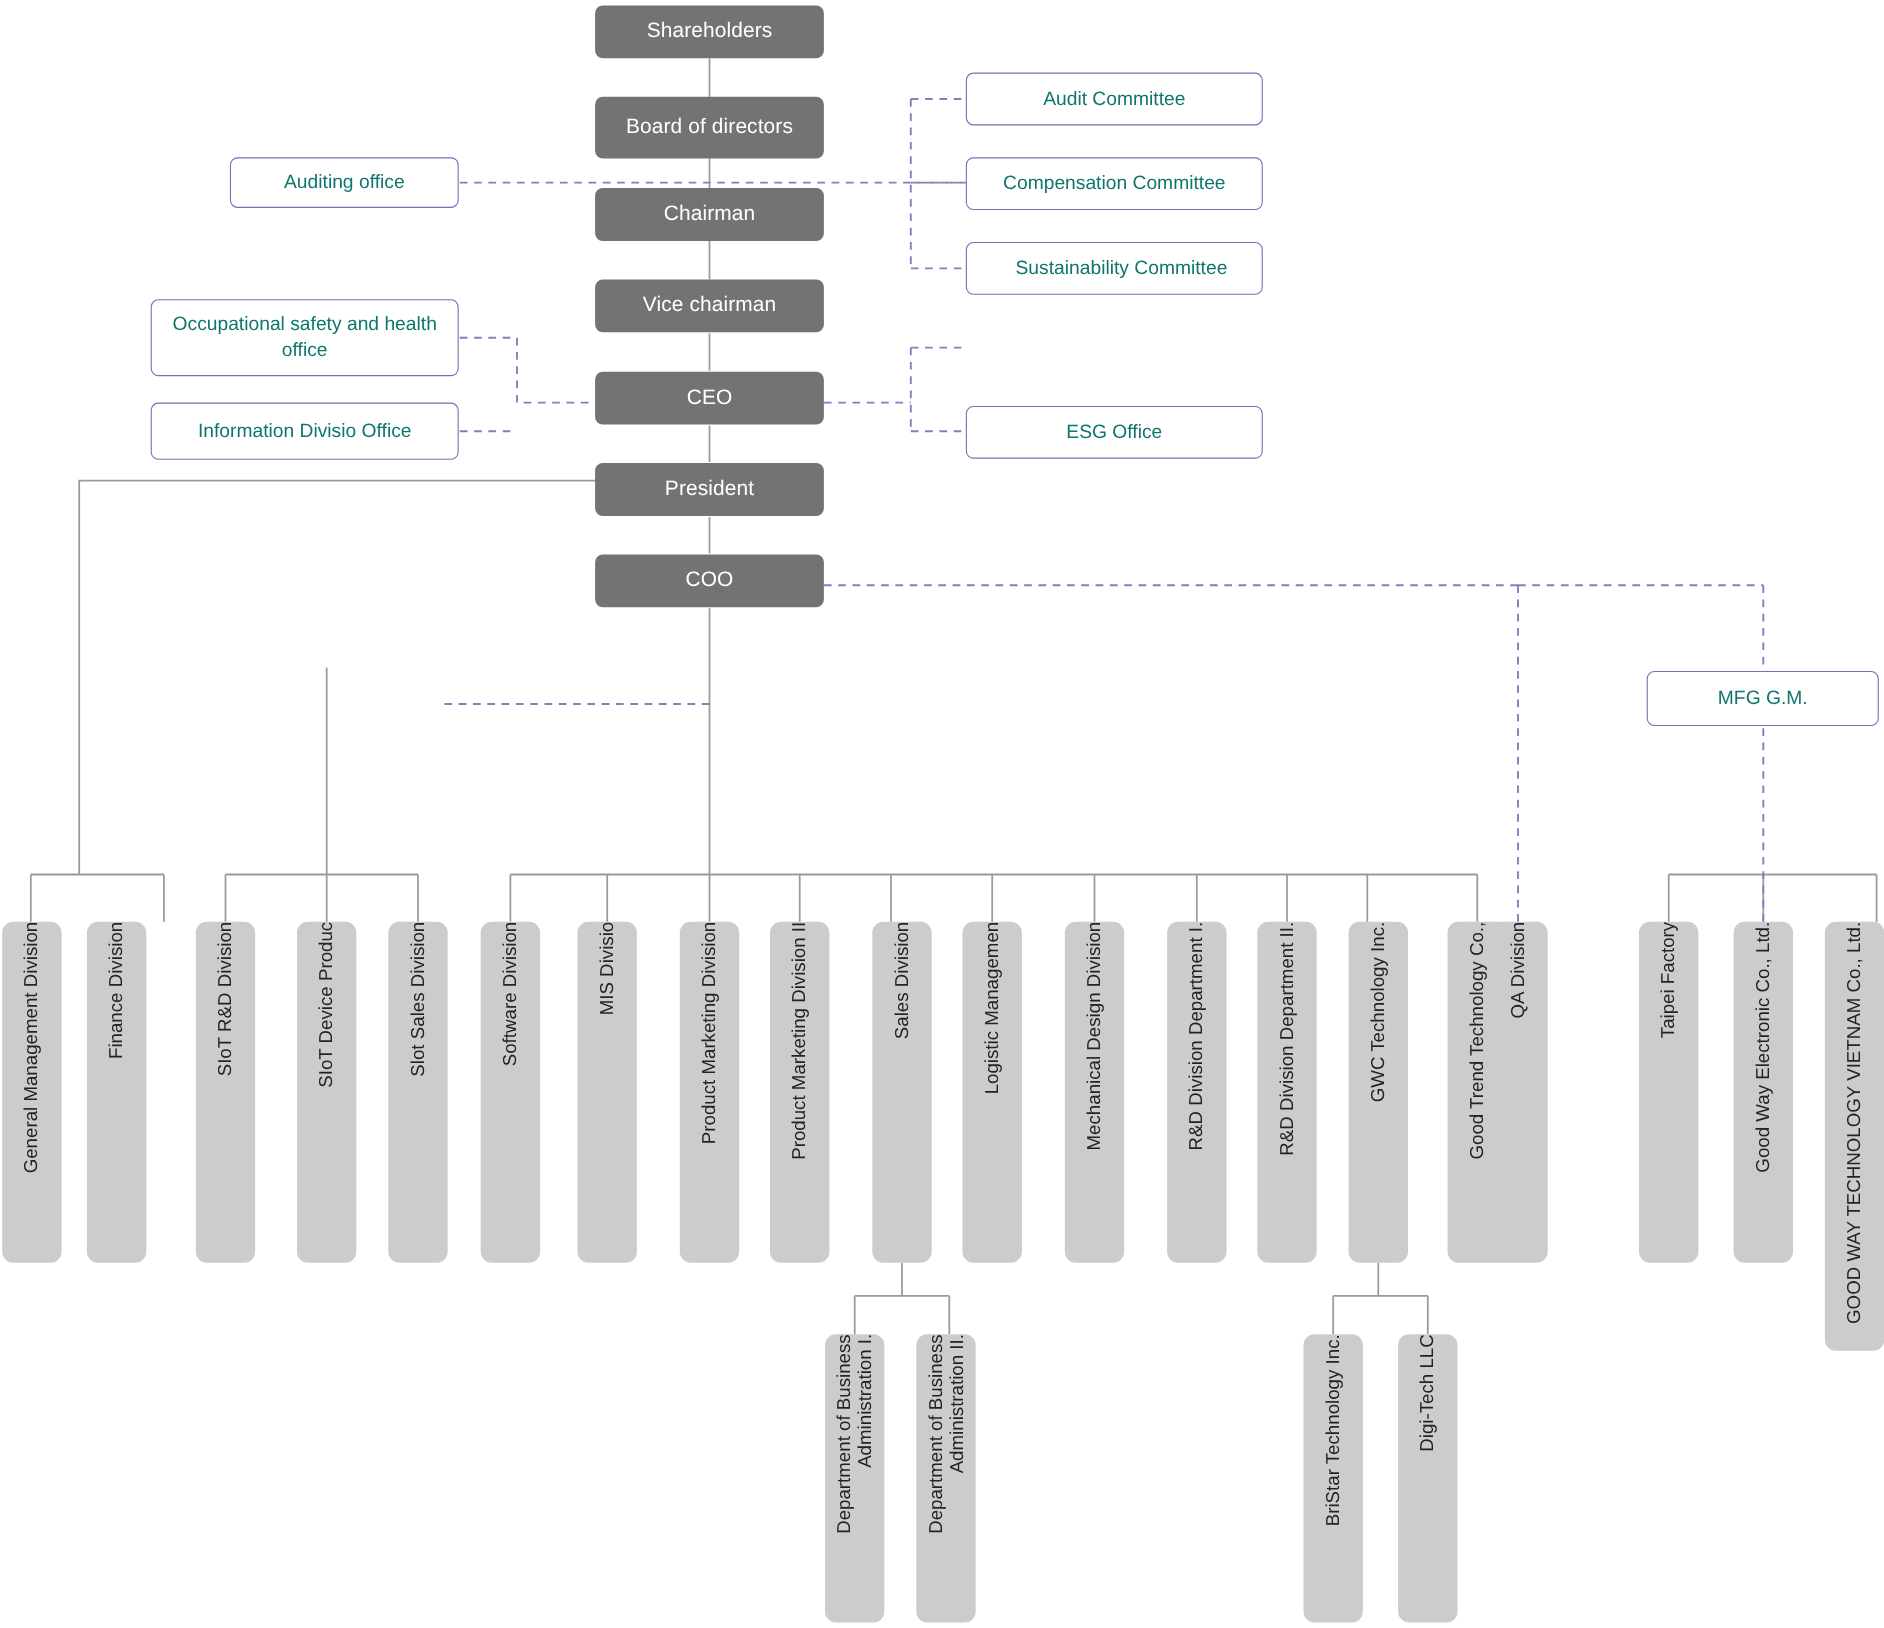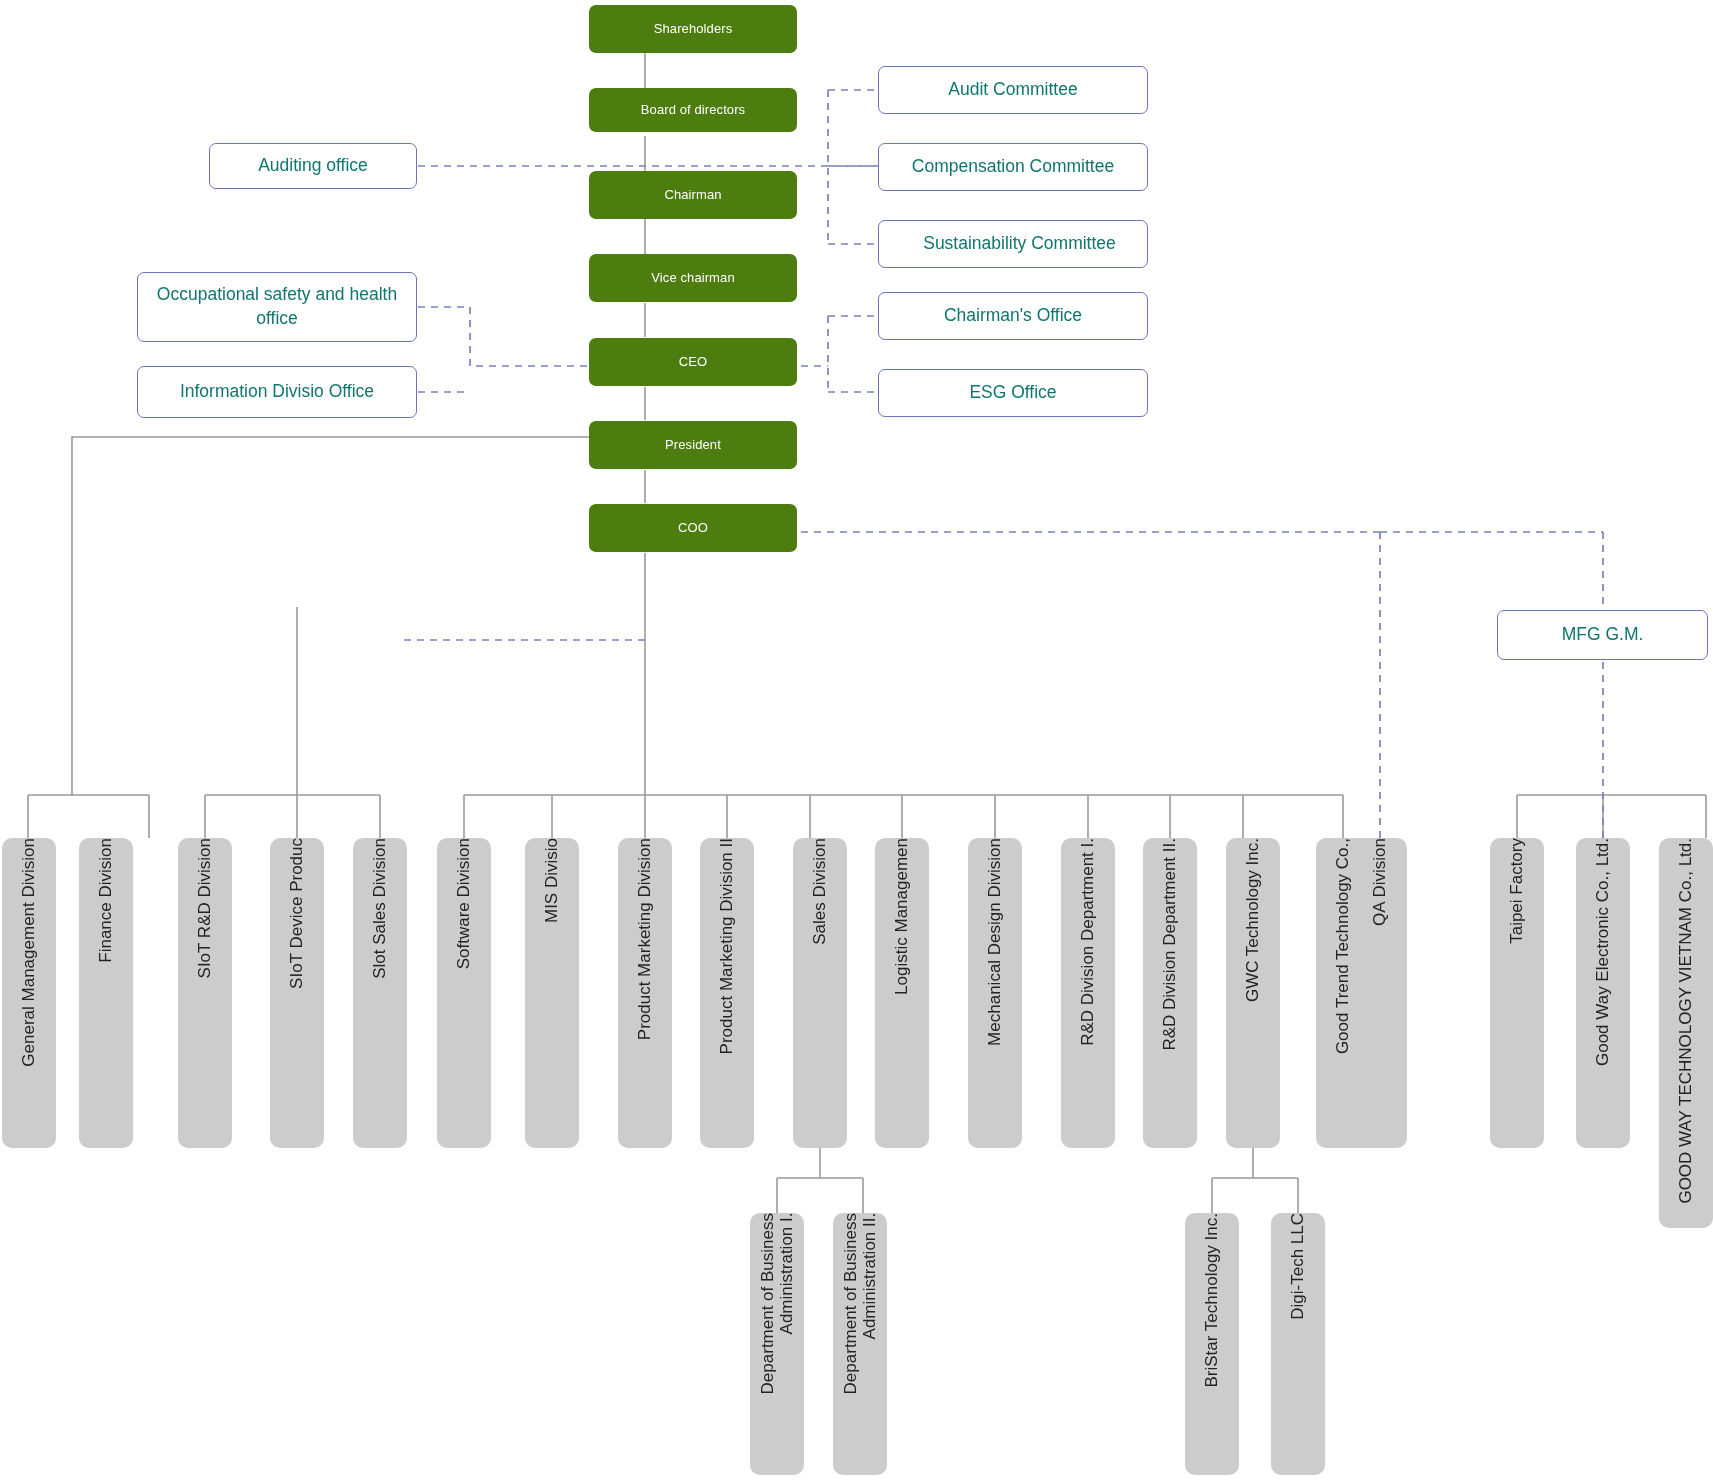--- a/index.html
+++ b/index.html
@@ -26,27 +26,26 @@
   .node {
     position: absolute;
     box-sizing: border-box;
     display: flex;
     align-items: center;
     justify-content: center;
     text-align: center;
   }
   
   .exec {
-    background: #4d7c0f;
+    background: #737373;
     color: #ffffff;
     border-radius: 7px;
-    font-size: 13px;
+    font-size: 19px;
     line-height: 1.25;
     letter-spacing: .1px;
-    margin-left: 48px;
   }
   
   .office {
     background: #ffffff;
     color: #0f766e;
     border: 1.3px solid #6d74b8;
     border-radius: 7px;
     font-size: 17.5px;
     line-height: 1.35;
     padding: 4px 8px;
@@ -166,21 +165,21 @@
       <path d="M645,532 L1380,532"></path>
       <path d="M1380,532 L1380,838"></path>
       <path d="M1603,532 L1603,838"></path>
       <path d="M1380,532 L1603,532"></path>
     </g>
   </svg>
 
   <div class="node exec" style="left:541px; top:5px; width:208px; height:48px;">
     <span>Shareholders</span>
   </div>
-  <div class="node exec" style="left:541px; top:88px; width:208px; height:44px;">
+  <div class="node exec" style="left:541px; top:88px; width:208px; height:56px;">
     <span>Board of directors</span>
   </div>
   <div class="node exec" style="left:541px; top:171px; width:208px; height:48px;">
     <span>Chairman</span>
   </div>
   <div class="node exec" style="left:541px; top:254px; width:208px; height:48px;">
     <span>Vice chairman</span>
   </div>
   <div class="node exec" style="left:541px; top:338px; width:208px; height:48px;">
     <span>CEO</span>
@@ -203,23 +202,20 @@
   </div>
 
   <div class="node office" style="left:878px; top:66px; width:270px; height:48px;">
     <span>Audit Committee</span>
   </div>
   <div class="node office" style="left:878px; top:143px; width:270px; height:48px;">
     <span>Compensation Committee</span>
   </div>
   <div class="node office" style="left:878px; top:220px; width:270px; height:48px;padding-left:21px;">
     <span>Sustainability Committee</span>
-  </div>
-  <div class="node office" style="left:878px; top:292px; width:270px; height:48px;">
-    <span>Chairman's Office</span>
   </div>
   <div class="node office" style="left:878px; top:369px; width:270px; height:48px;">
     <span>ESG Office</span>
   </div>
 
   <div class="node office" style="left:1497px; top:610px; width:211px; height:50px;">
     <span>MFG G.M.</span>
   </div>
 
   <div class="node vert" style="left:2px; top:838px; width:54px; height:310px;">

